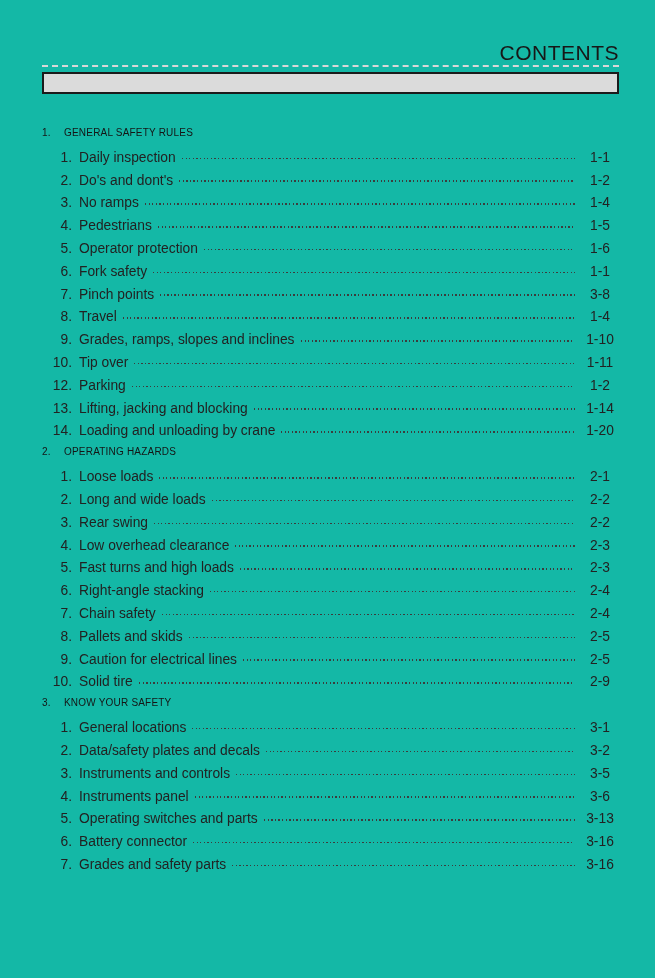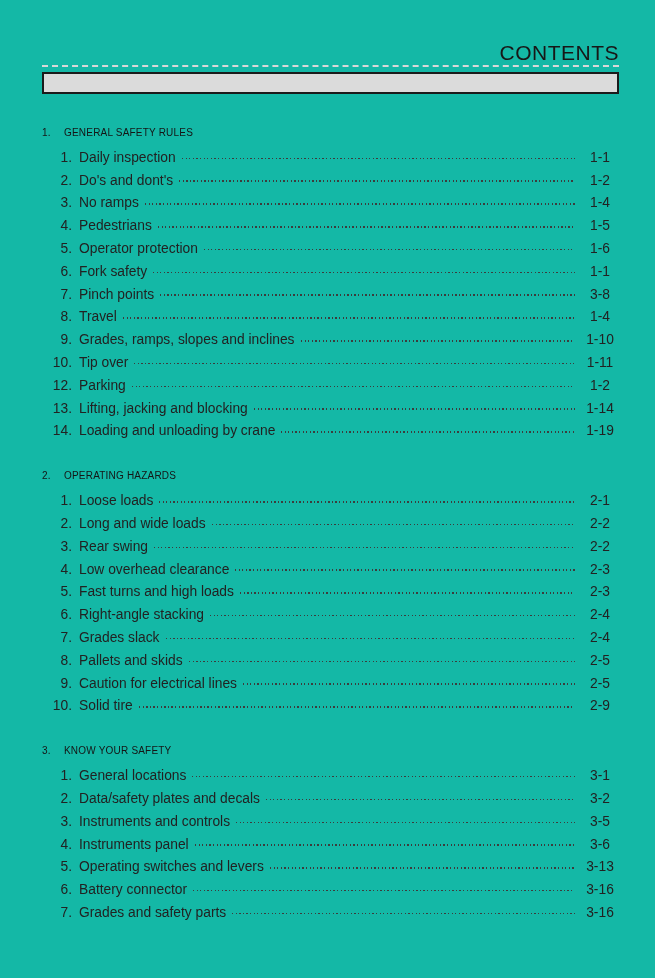--- a/index.html
+++ b/index.html
@@ -29,21 +29,21 @@
     border-top: 2px dashed #d8d8d8;
     height: 0;
   }
   .header-bar {
     margin-top: 5px;
     height: 22px;
     background: #dbdbdb;
     border: 2px solid #1b1b1b;
   }
   
-  .toc-section { margin-top: 24px; }
+  .toc-section { }
   .toc-section:first-child { margin-top: 29px; }
   .section-heading {
     font-size: 10px;
     line-height: 19px;
     color: #151515;
     letter-spacing: 0.2px;
     white-space: nowrap;
   }
   .section-num {
     display: inline-block;
@@ -182,21 +182,21 @@
     <span class="row-num">13.</span>
     <span class="row-label">Lifting, jacking and blocking</span>
     <span class="leader"></span>
     <span class="row-page">1-14</span>
   </div>
 
   <div class="toc-row">
     <span class="row-num">14.</span>
     <span class="row-label">Loading and unloading by crane</span>
     <span class="leader"></span>
-    <span class="row-page">1-19</span>
+    <span class="row-page">1-20</span>
   </div>
 </div>
   </section>
 
   <section class="toc-section">
     <div class="section-heading">
       <span class="section-num">2.</span><span class="section-title">OPERATING HAZARDS</span>
     </div>
     <div class="items">
   <div class="toc-row">
@@ -236,21 +236,21 @@
 
   <div class="toc-row">
     <span class="row-num">6.</span>
     <span class="row-label">Right-angle stacking</span>
     <span class="leader"></span>
     <span class="row-page">2-4</span>
   </div>
 
   <div class="toc-row">
     <span class="row-num">7.</span>
-    <span class="row-label">Grades slack</span>
+    <span class="row-label">Chain safety</span>
     <span class="leader"></span>
     <span class="row-page">2-4</span>
   </div>
 
   <div class="toc-row">
     <span class="row-num">8.</span>
     <span class="row-label">Pallets and skids</span>
     <span class="leader"></span>
     <span class="row-page">2-5</span>
   </div>
@@ -299,21 +299,21 @@
 
   <div class="toc-row">
     <span class="row-num">4.</span>
     <span class="row-label">Instruments panel</span>
     <span class="leader"></span>
     <span class="row-page">3-6</span>
   </div>
 
   <div class="toc-row">
     <span class="row-num">5.</span>
-    <span class="row-label">Operating switches and levers</span>
+    <span class="row-label">Operating switches and parts</span>
     <span class="leader"></span>
     <span class="row-page">3-13</span>
   </div>
 
   <div class="toc-row">
     <span class="row-num">6.</span>
     <span class="row-label">Battery connector</span>
     <span class="leader"></span>
     <span class="row-page">3-16</span>
   </div>

